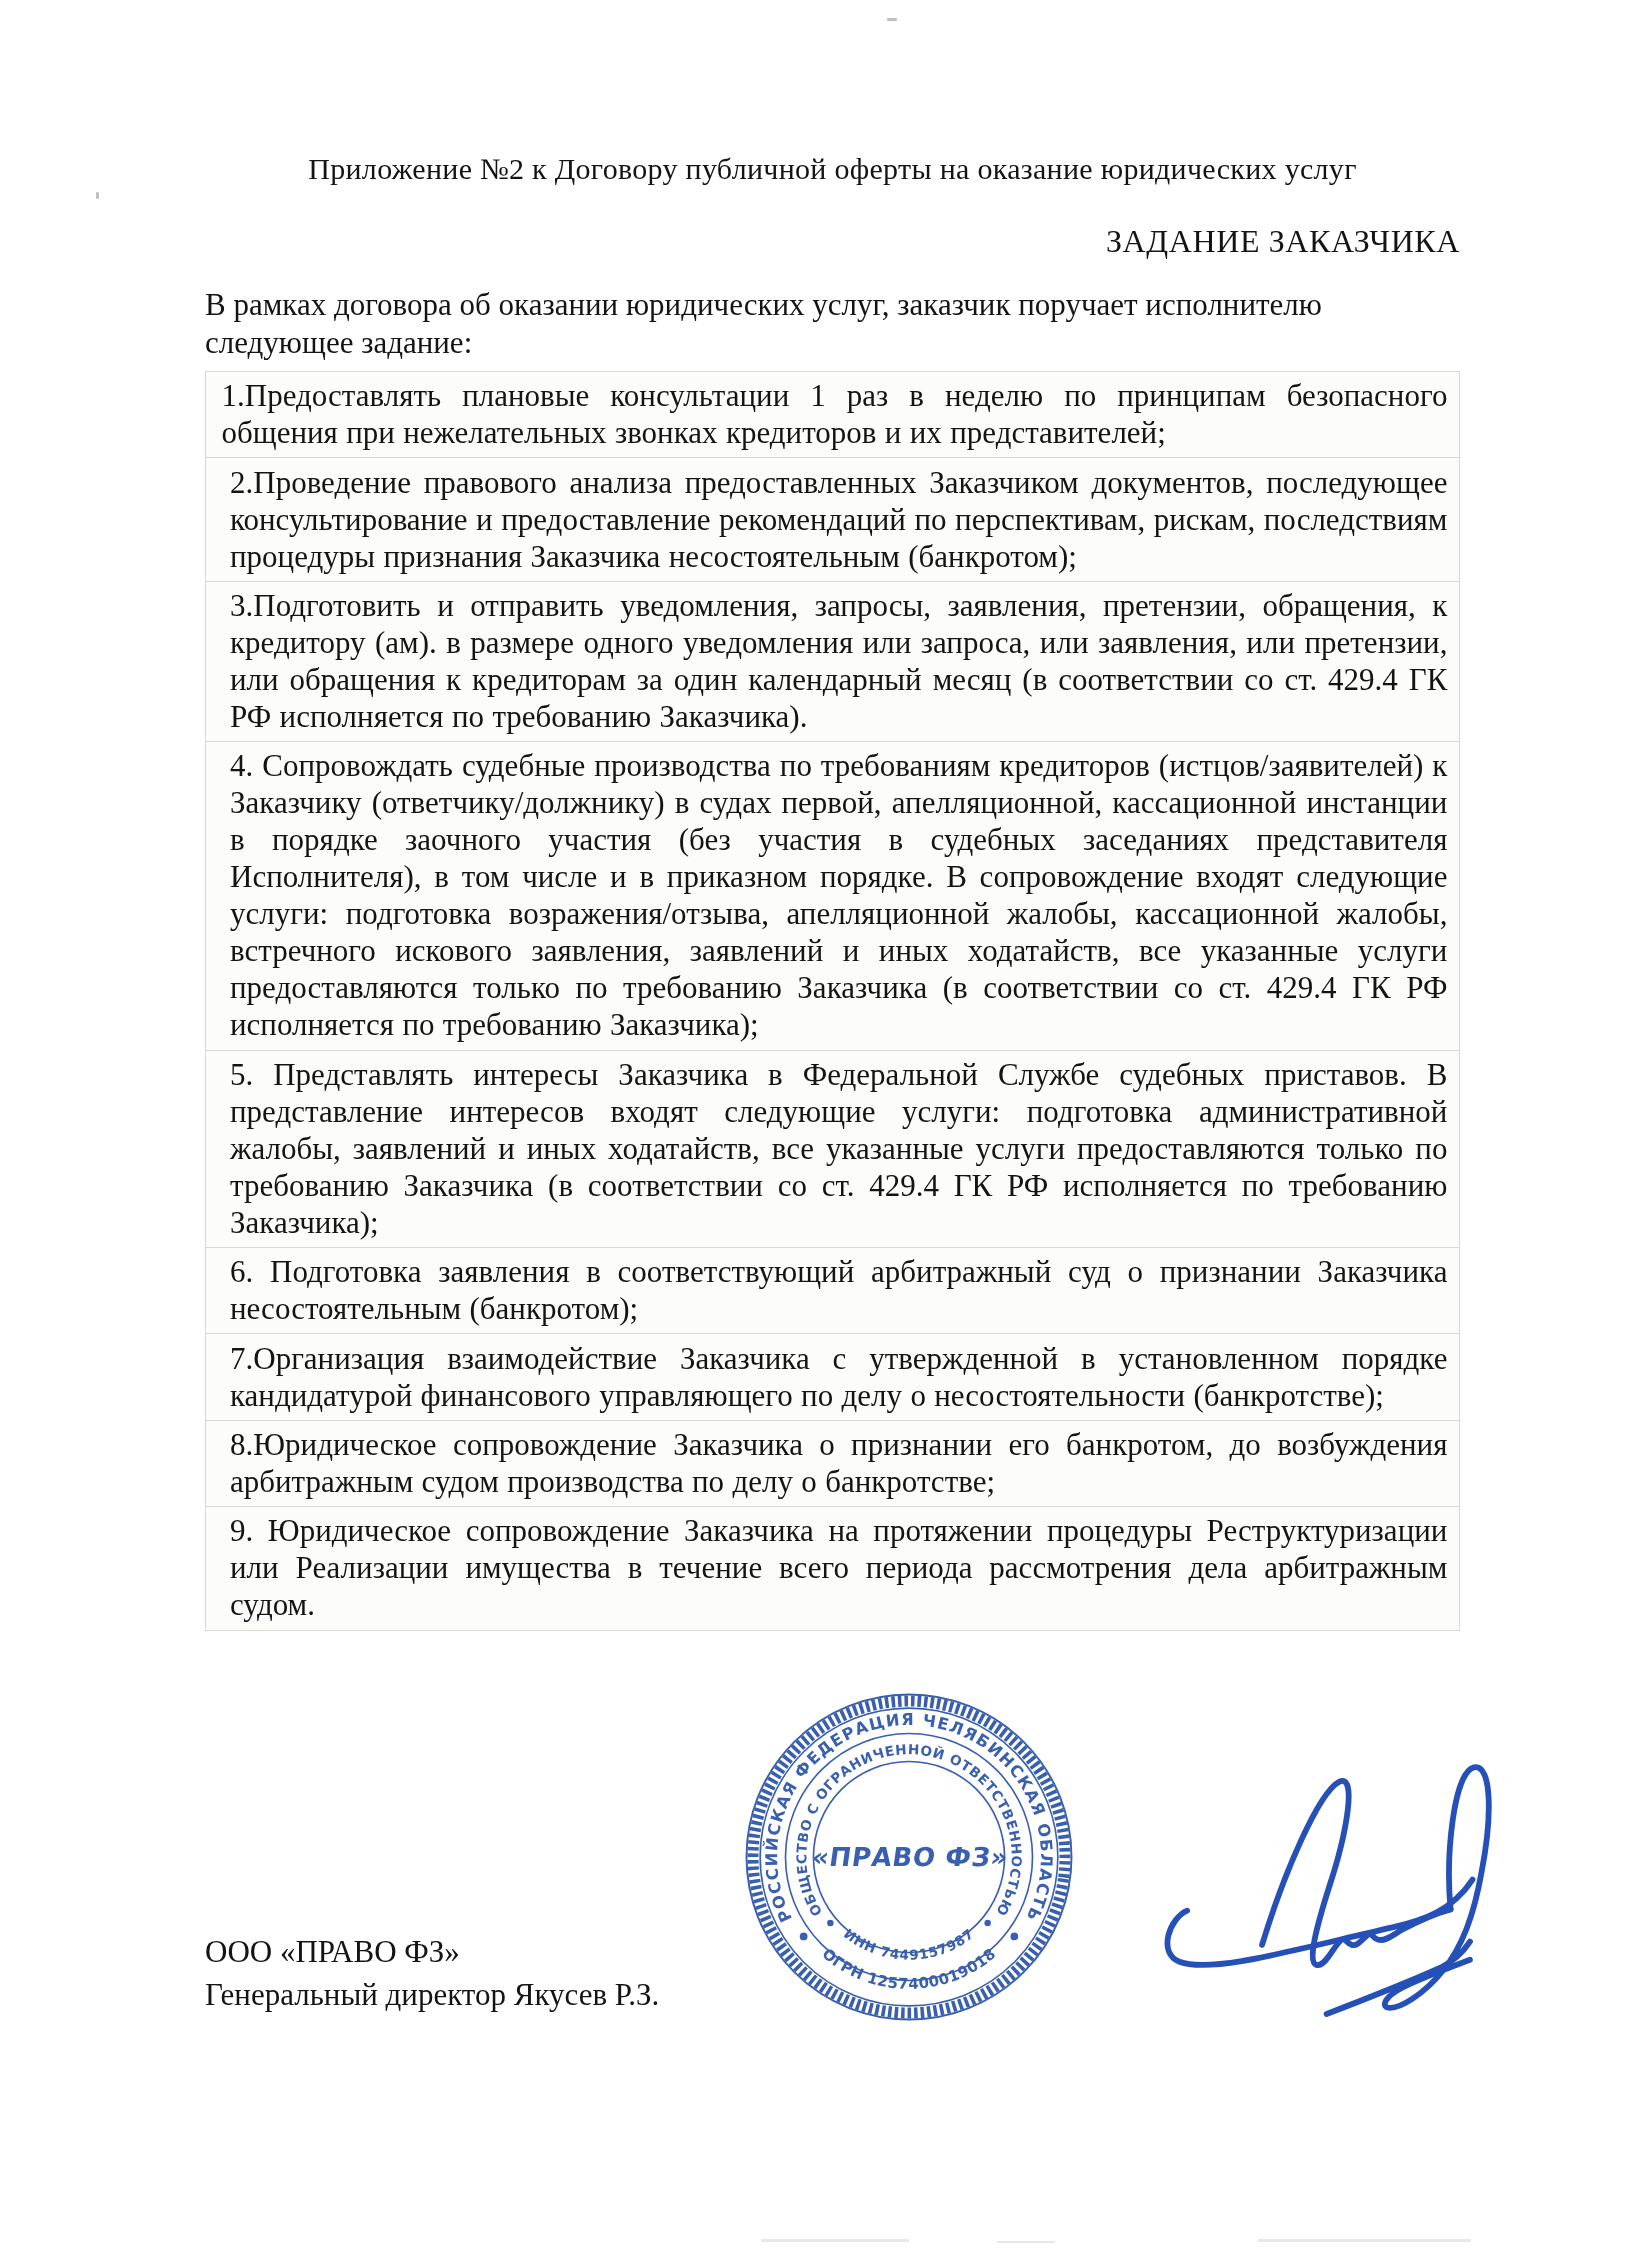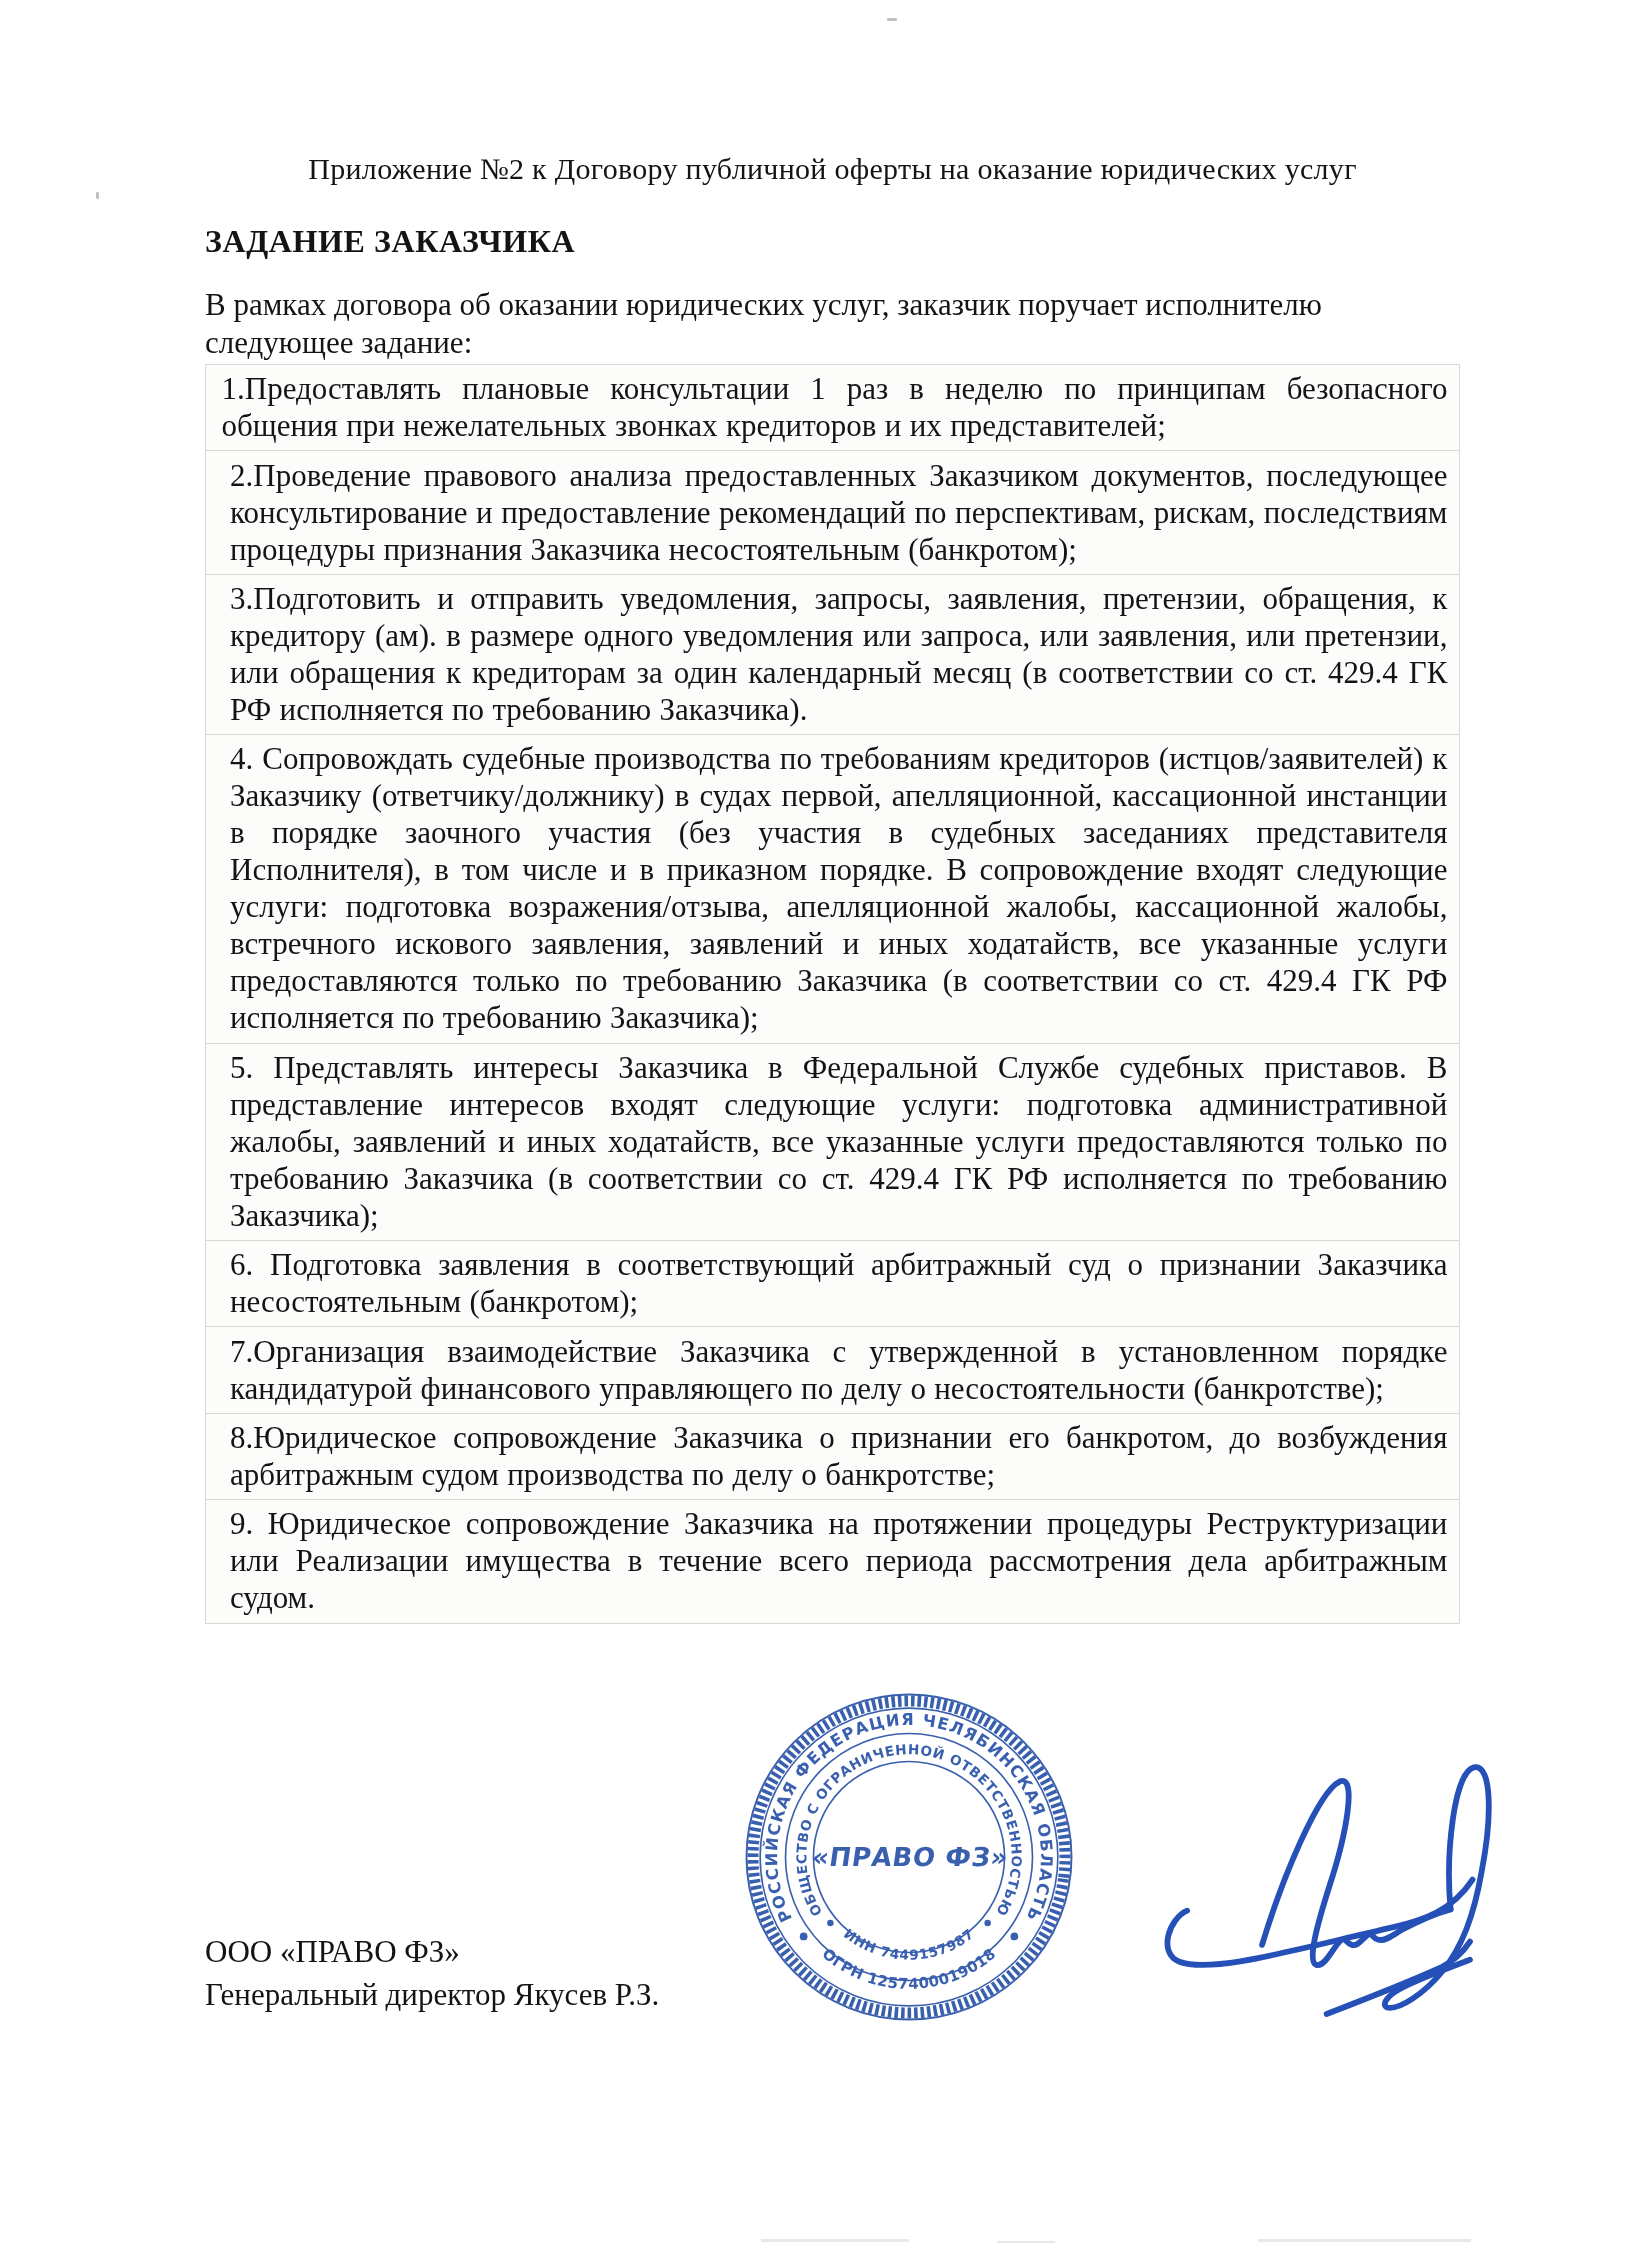--- a/index.html
+++ b/index.html
@@ -21,32 +21,32 @@
   }
   .doc-header {
     margin-top: 136px;
     text-align: center;
     font-size: 30px;
     letter-spacing: 0.3px;
     white-space: nowrap;
   }
   .doc-title {
     margin-top: 37px;
-    text-align: left;
+    text-align: right;
     font-size: 32px;
-    font-weight: bold;
+    font-weight: normal;
     letter-spacing: 0.6px;
   }
   .doc-intro {
     margin-top: 26px;
     font-size: 31px;
     line-height: 38px;
     text-align: left;
   }
-  .task-list { margin-top: 2px; }
+  .task-list { margin-top: 9px; }
   .task-row {
     box-sizing: border-box;
     border: 1.3px solid #d9d9d2;
     background: #fcfcfa;
     padding: 5.2px 11.6px 6.5px 15.5px;
     font-size: 31px;
     line-height: 37px;
     text-align: justify;
     word-spacing: 0.6px;
   }

